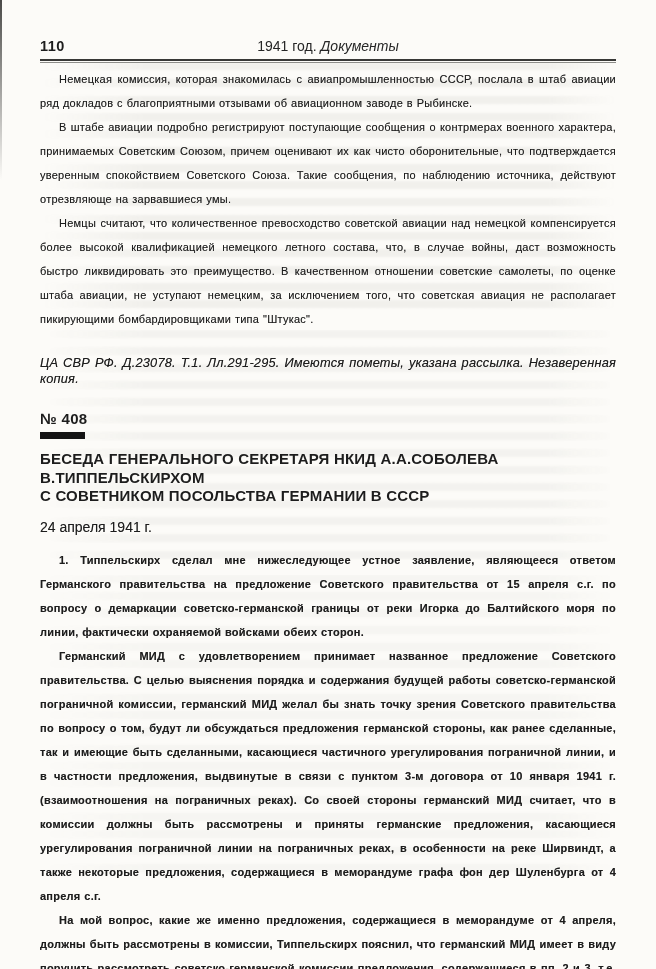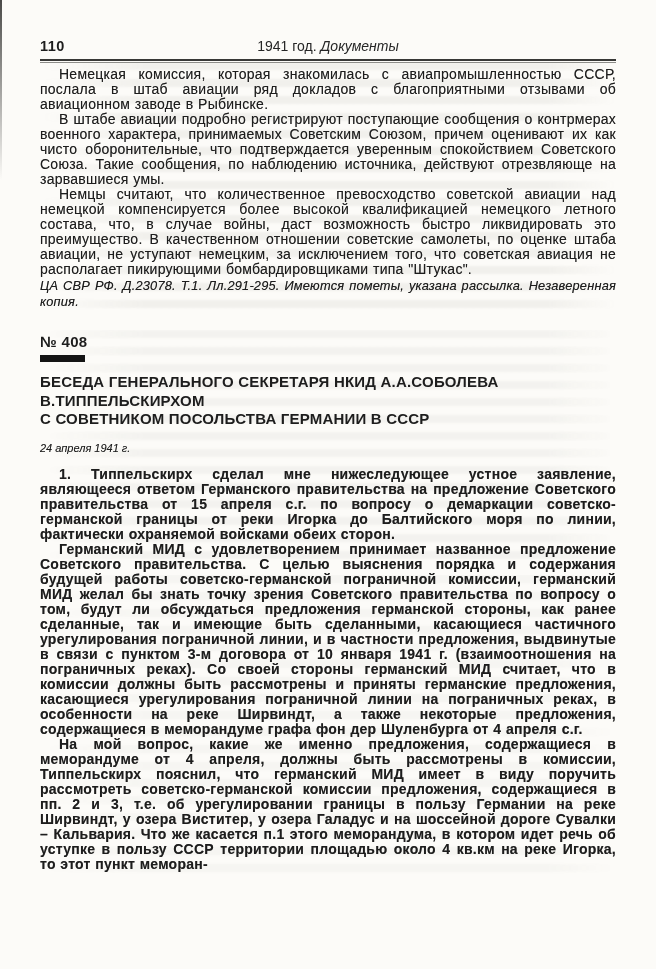--- a/index.html
+++ b/index.html
@@ -55,29 +55,29 @@
     margin: 15px 0 0;
     text-align: center;
     font-size: 14.5px;
     font-weight: bold;
     letter-spacing: 0.2px;
   }
   p.body {
     margin: 0;
     text-align: justify;
     text-indent: 19px;
-    font-size: 14px;
-    line-height: 15px;
+    font-size: 11px;
+    line-height: 24px;
     letter-spacing: 0.25px;
     word-spacing: 0.5px;
     text-shadow: 0 0 0.3px rgba(20,20,20,0.45);
   }
   .paragraphs { margin-top: 4px; }
   .source-note {
-    margin-top: 1px;
+    margin-top: 24px;
     font-style: italic;
     font-size: 12.8px;
     line-height: 16px;
     text-align: justify;
     letter-spacing: 0.2px;
     text-shadow: 0 0 0.35px rgba(20,20,20,0.55);
   }
   .doc-number {
     margin-top: 23px;
     font-weight: bold;
@@ -91,22 +91,21 @@
   }
   .doc-title {
     margin-top: 11px;
     font-weight: bold;
     font-size: 15px;
     line-height: 18.5px;
     letter-spacing: 0.2px;
   }
   .doc-date {
     margin-top: 13px;
-    font-style: italic;
-    font-size: 11px;
+    font-size: 14px;
     text-shadow: 0 0 0.3px rgba(20,20,20,0.4);
   }
   .doc-paragraphs { margin-top: 13px; font-weight: bold; }
 </style>
 </head>
 <body>
 
 <div class="scan-edge"></div>
 <div class="showthrough upper"></div>
 <div class="showthrough mid"></div>

